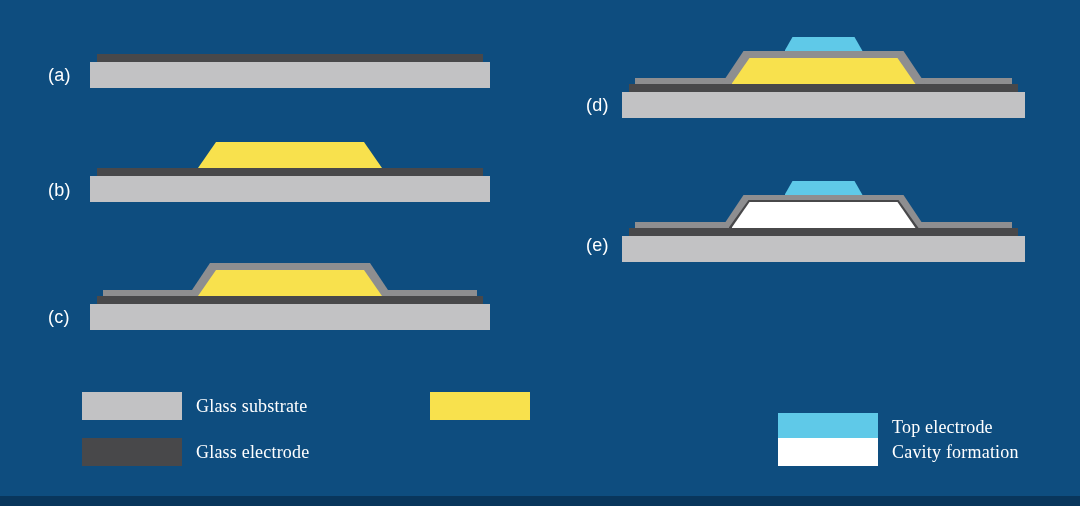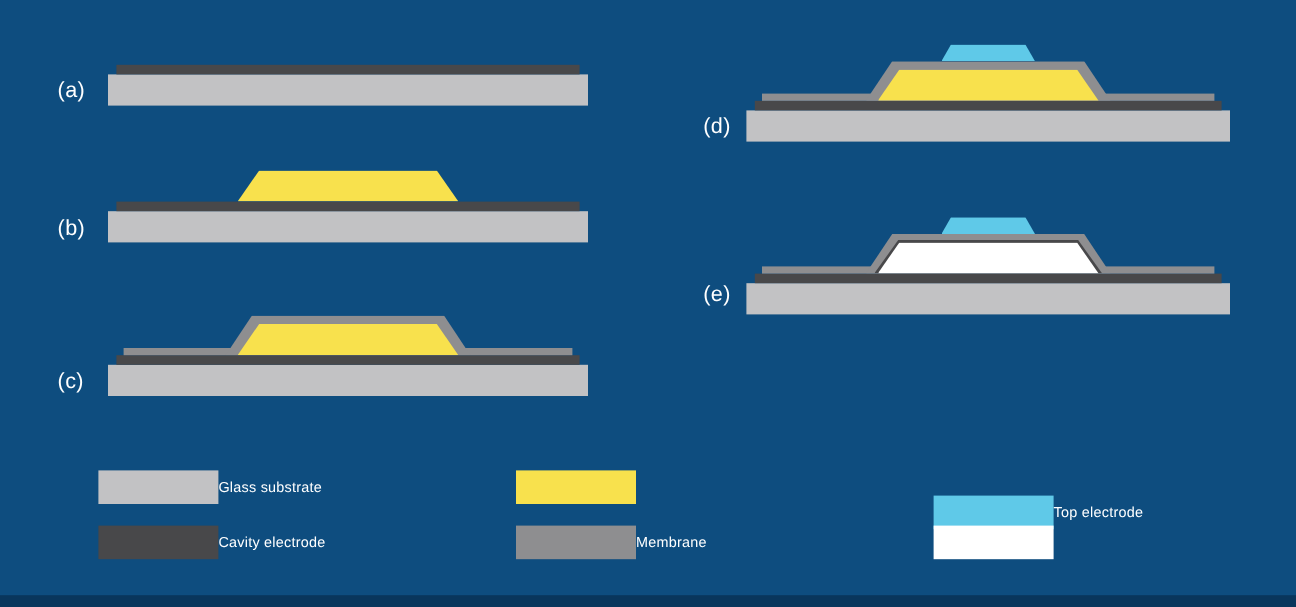--- a/index.html
+++ b/index.html
@@ -53,23 +53,24 @@
     left:50%;transform:translateX(-50%);
     bottom:67px;width:78px;height:14px;
     background:var(--top-electrode);
     clip-path:polygon(8px 0, calc(100% - 8px) 0, 100% 100%, 0 100%);
   }
   .legend-item{
     position:absolute;display:flex;align-items:center;
   }
   .swatch{width:100px;height:28px;flex:0 0 auto;}
   .legend-label{
-    color:var(--text,#fff);
-    font-size:12px;line-height:28px;letter-spacing:.2px;
+    margin-left:14px;color:var(--text,#fff);
+    font-size:18px;line-height:28px;letter-spacing:.2px;
     white-space:nowrap;
+    font-family:Liberation Serif, serif;
   }
 </style>
 </head>
 <body>
 
 <div class="stage">
 
   <div class="panel-label" style="left:48px;top:64px">(a)</div>
   <div class="wafer" style="left:90px;top:54px;width:400px;height:34px">
     <div class="substrate"></div>
@@ -112,31 +113,28 @@
     <div class="cavity"></div>
     <div class="cap"></div>
   </div>
 
   <div class="legend-item" style="left:82px;top:392px">
     <div class="swatch" style="background: rgb(194, 194, 196);"></div>
     <div class="legend-label">Glass substrate</div>
   </div>
   <div class="legend-item" style="left:82px;top:438px">
     <div class="swatch" style="background: rgb(72, 72, 74);"></div>
-    <div class="legend-label">Cavity electrode</div>
+    <div class="legend-label">Glass electrode</div>
   </div>
   <div class="legend-item" style="left:430px;top:392px">
     <div class="swatch" style="background: rgb(248, 225, 77);"></div>
-  </div>
-  <div class="legend-item" style="left:430px;top:438px">
-    <div class="swatch" style="background: rgb(142, 142, 144);"></div>
-    <div class="legend-label">Membrane</div>
   </div>
   <div class="legend-item" style="left:778px;top:413px">
     <div class="swatch" style="background: rgb(95, 201, 232);"></div>
     <div class="legend-label">Top electrode</div>
   </div>
   <div class="legend-item" style="left:778px;top:438px">
     <div class="swatch" style="background: rgb(255, 255, 255);"></div>
+    <div class="legend-label">Cavity formation</div>
   </div>
 
   <div class="footer-strip"></div>
 </div>
 
 </body></html>

